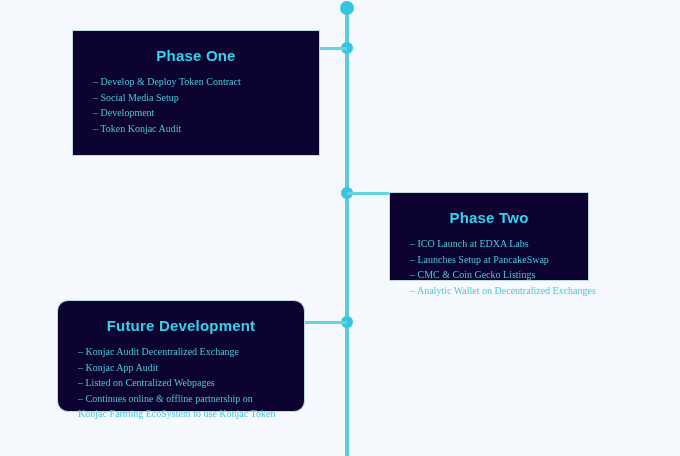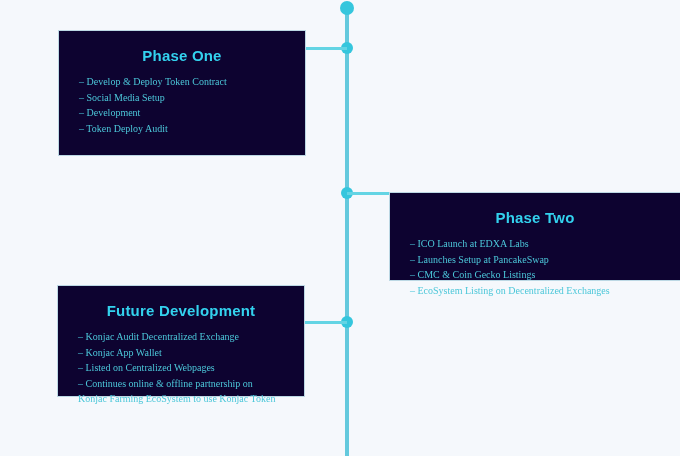--- a/index.html
+++ b/index.html
@@ -85,23 +85,23 @@
     padding: 0;
   }
   .card-list li {
     color: #4cc7d9;
     font-size: 10px;
     line-height: 15.5px;
     white-space: nowrap;
     font-family: Liberation Serif, serif;
   }
 
-  #card-phase-one        { left: 58px;  top: 30px;  width: 248px; height: 126px; }
-  #card-phase-two        { left: 389px; top: 192px; width: 292px; height: 89px; }
-  #card-future-dev       { left: 57px;  top: 285px; width: 248px; height: 112px; }
+  #card-phase-one        { left: 72px;  top: 30px;  width: 248px; height: 126px; }
+  #card-phase-two        { left: 389px; top: 192px; width: 200px; height: 89px; }
+  #card-future-dev       { left: 57px;  top: 300px; width: 248px; height: 112px; border-radius: 11px; }
 
   #card-future-dev .card-list li { white-space: normal; }
 </style>
 </head>
 <body>
 
 <div id="roadmap">
 
   <div class="spine-line"></div>
   <div class="spine-cap"></div>
@@ -113,37 +113,37 @@
   <div class="connector c1"></div>
   <div class="connector c2"></div>
   <div class="connector c3"></div>
 
   <div class="card" id="card-phase-one">
     <h2 class="card-title">Phase One</h2>
     <ul class="card-list">
       <li>– Develop &amp; Deploy Token Contract</li>
       <li>– Social Media Setup</li>
       <li>– Development</li>
-      <li>– Token Deploy Audit</li>
+      <li>– Token Konjac Audit</li>
     </ul>
   </div>
 
   <div class="card" id="card-phase-two">
     <h2 class="card-title">Phase Two</h2>
     <ul class="card-list">
       <li>– ICO Launch at EDXA Labs</li>
       <li>– Launches Setup at PancakeSwap</li>
       <li>– CMC &amp; Coin Gecko Listings</li>
-      <li>– EcoSystem Listing on Decentralized Exchanges</li>
+      <li>– Analytic Wallet on Decentralized Exchanges</li>
     </ul>
   </div>
 
   <div class="card" id="card-future-dev">
     <h2 class="card-title">Future Development</h2>
     <ul class="card-list">
       <li>– Konjac Audit Decentralized Exchange</li>
-      <li>– Konjac App Wallet</li>
+      <li>– Konjac App Audit</li>
       <li>– Listed on Centralized Webpages</li>
       <li>– Continues online &amp; offline partnership on Konjac Farming EcoSystem to use Konjac Token</li>
     </ul>
   </div>
 
 </div>
 
 </body></html>

